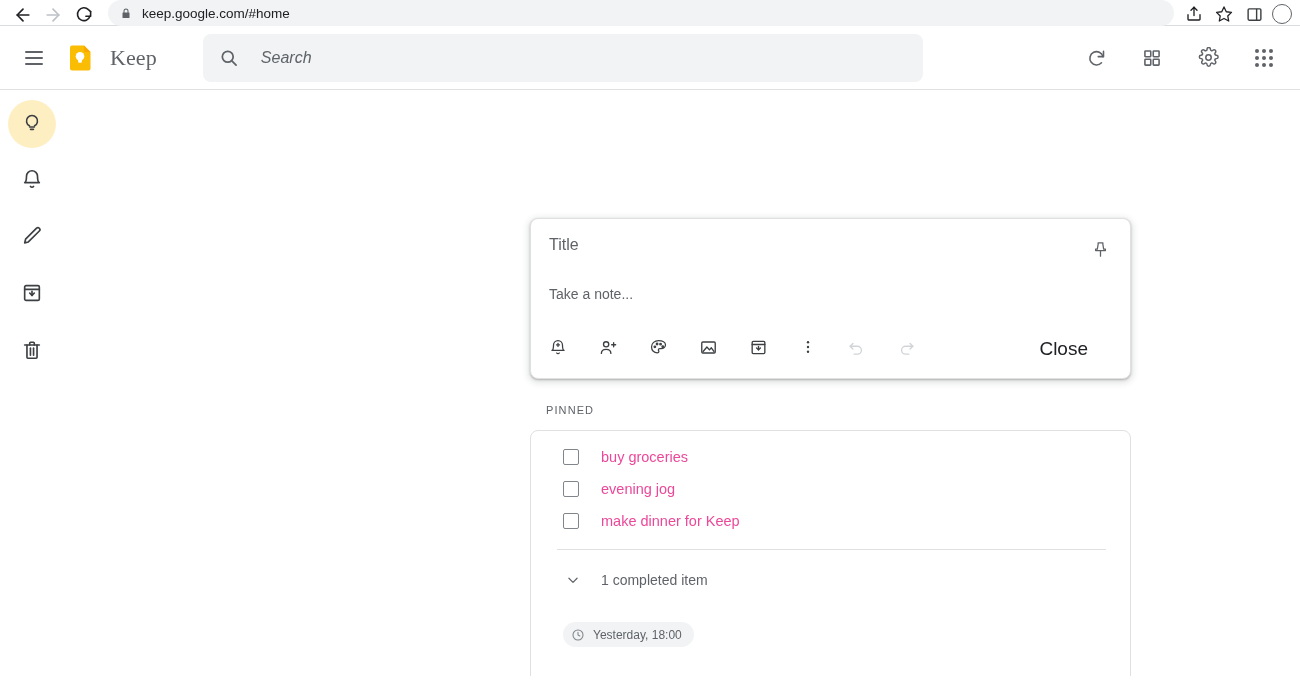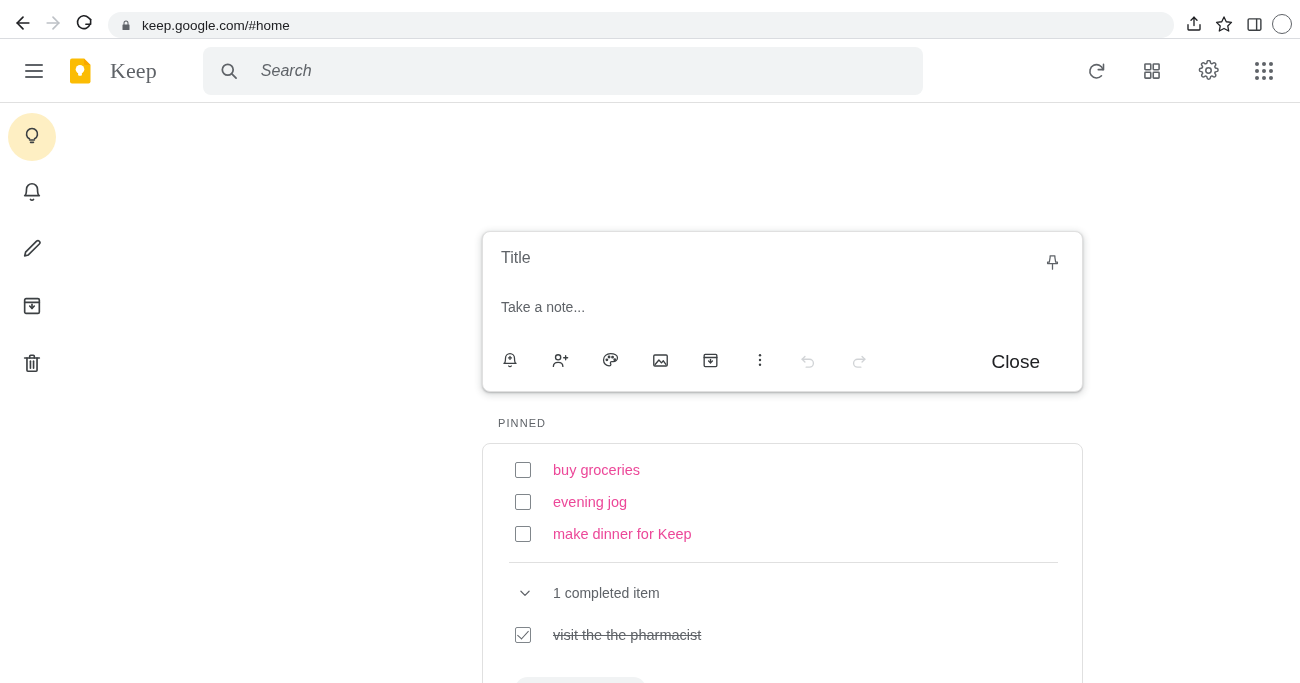--- a/index.html
+++ b/index.html
@@ -5,24 +5,24 @@
   * { box-sizing: border-box; margin: 0; padding: 0; }
   html, body {
     width: 1300px; height: 683px;
     background: #ffffff;
     font-family: "Liberation Sans", sans-serif;
     overflow: hidden;
   }
 
   
   .browser-bar {
-    height: 39px;
+    height: 26px;
     background: #ffffff;
     display: flex;
-    align-items: flex-end;
+    align-items: flex-start;
     padding: 0 8px;
     border-bottom: 1px solid #dadce0;
     position: relative;
   }
   .nav-btn {
     width: 30px; height: 30px;
     display: flex; align-items: center; justify-content: center;
     flex: 0 0 auto;
   }
   .nav-btn svg { display: block; }
@@ -120,21 +120,21 @@
     grid-template-columns: repeat(3, 4px);
     grid-template-rows: repeat(3, 4px);
     gap: 3px;
   }
   .apps-grid i {
     width: 4px; height: 4px; border-radius: 50%;
     background: #5f6368; display: block;
   }
 
   
-  .app-body { display: flex; height: calc(683px - 33px - 64px); }
+  .app-body { display: flex; height: calc(683px - 33px - 64px); gap: 48px; }
 
   .sidebar {
     width: 64px;
     flex: 0 0 64px;
     padding-top: 10px;
     background: #fff;
   }
   .side-item {
     width: 48px; height: 48px;
     margin: 0 auto 9px auto;
@@ -573,24 +573,20 @@
 
       <div class="completed-row">
         <span class="chevron-wrap">
           <svg width="14" height="14" viewBox="0 0 24 24" fill="none" stroke="#5f6368" stroke-width="2.1" stroke-linecap="round" stroke-linejoin="round">
             <polyline points="5 9 12 16 19 9"></polyline>
           </svg>
         </span>
         <span class="completed-text">1 completed item</span>
       </div>
 
-      <div class="check-row done-row">
-        <span class="checkbox checked"></span>
-        <span class="check-text done">visit the the pharmacist</span>
-      </div>
 
       <div class="chip-wrap">
         <span class="reminder-chip">
           <span class="c-icon">
             <svg width="14" height="14" viewBox="0 0 24 24" fill="none" stroke="#80868b" stroke-width="1.8" stroke-linecap="round" stroke-linejoin="round">
               <circle cx="12" cy="12" r="8.6"></circle>
               <polyline points="12 7.2 12 12 15.2 13.8"></polyline>
             </svg>
           </span>
           <span class="c-text">Yesterday, 18:00</span>

